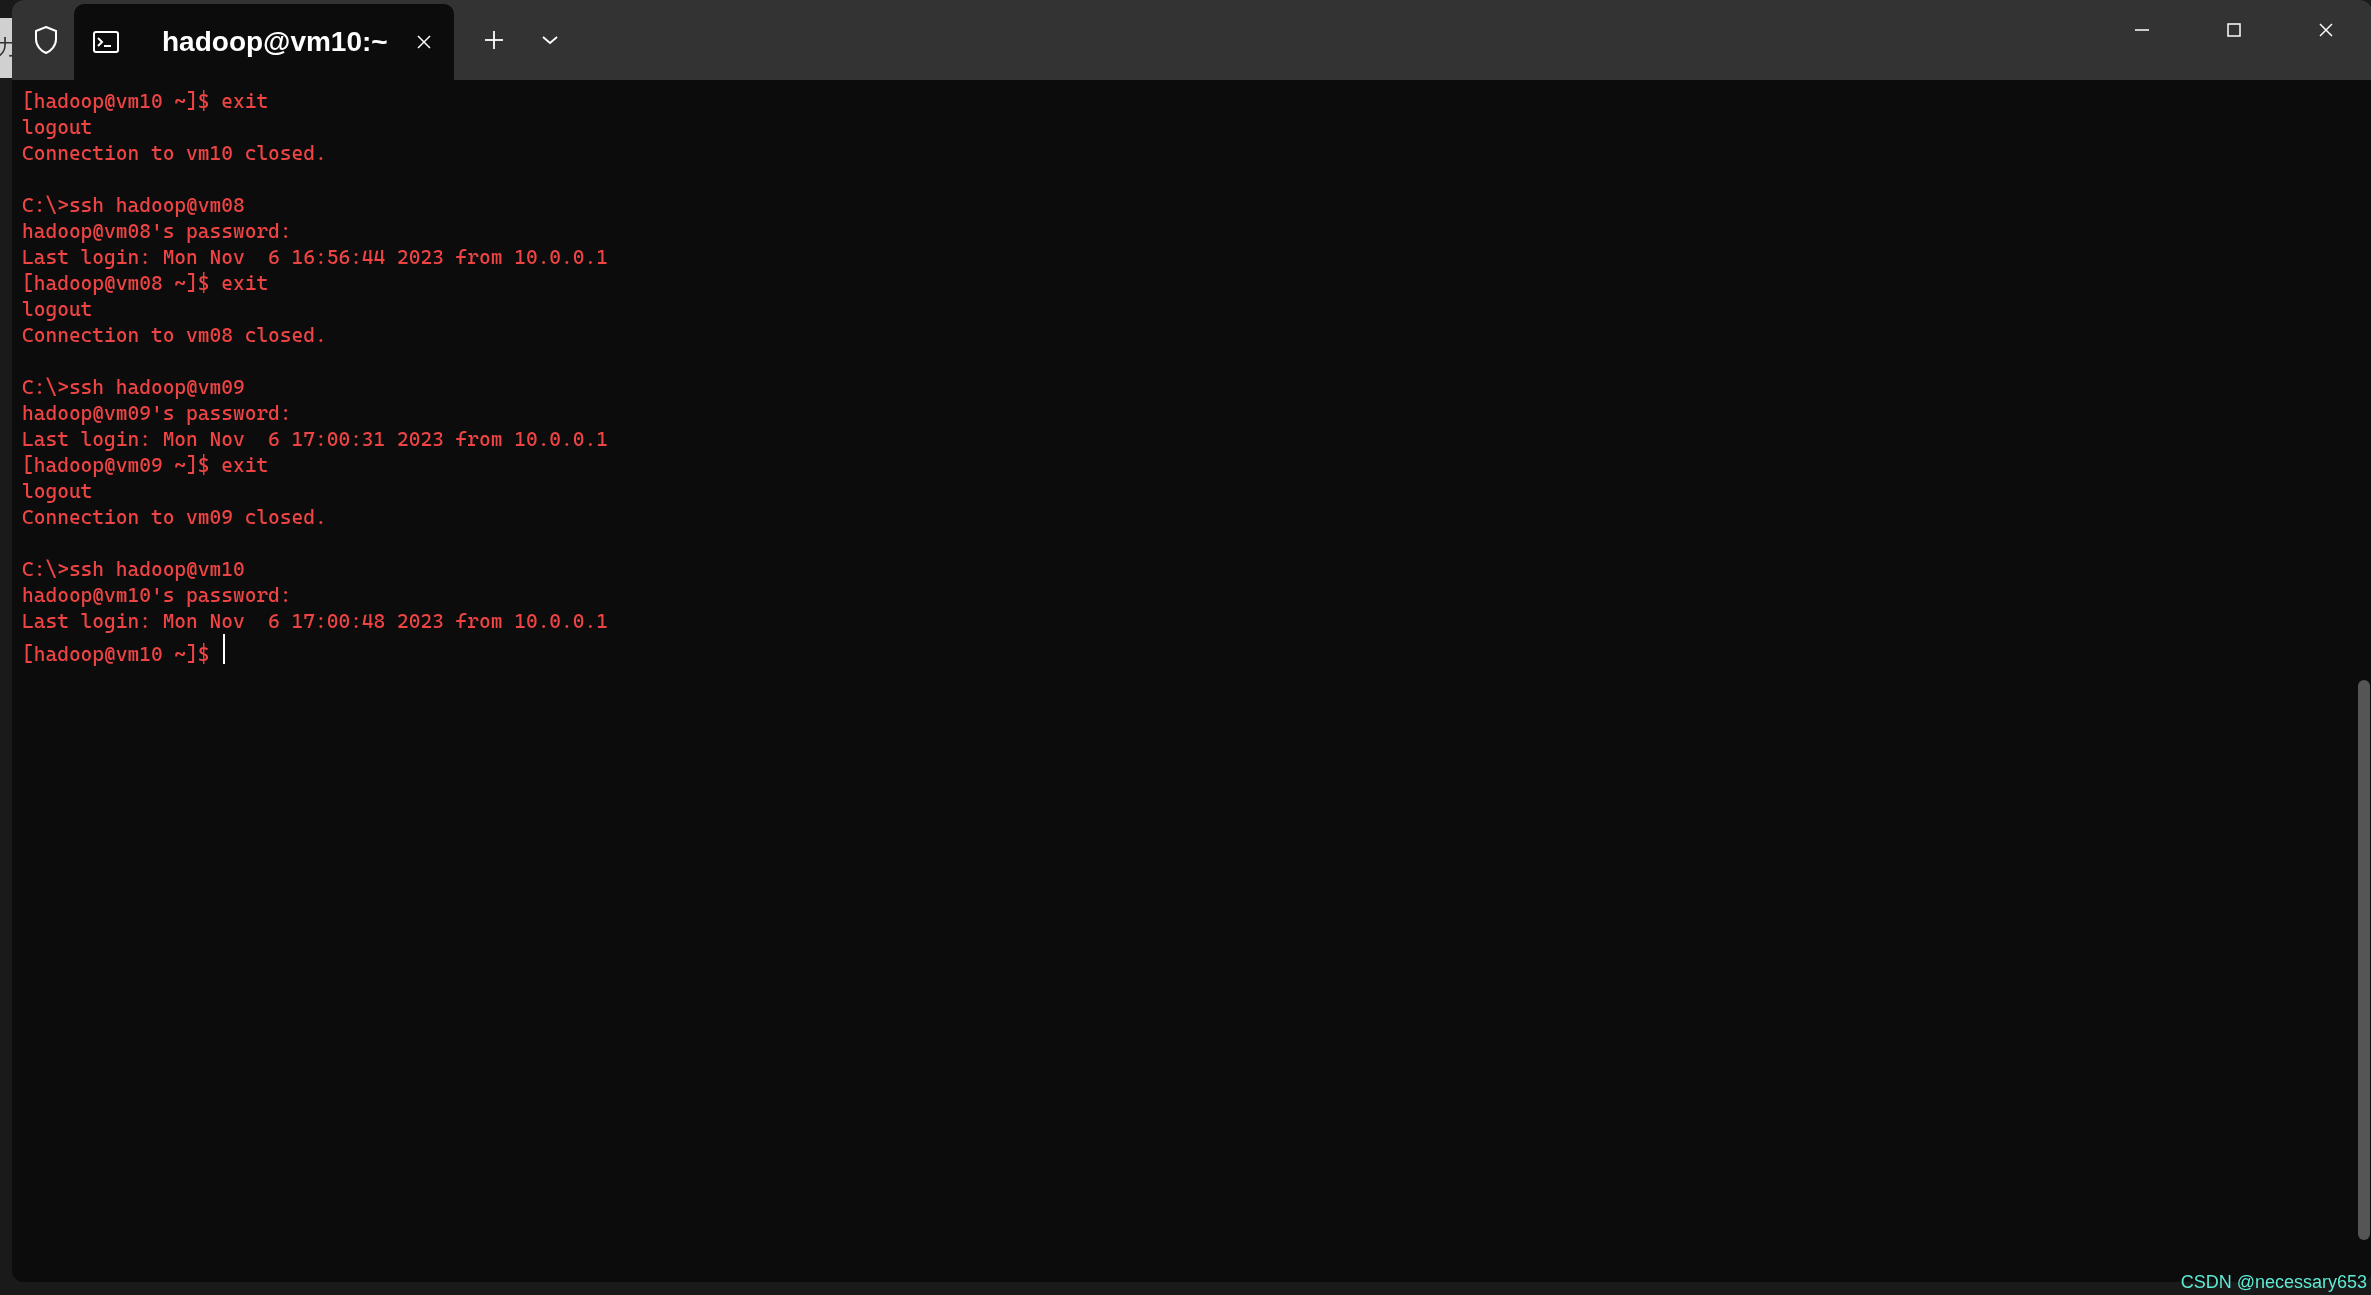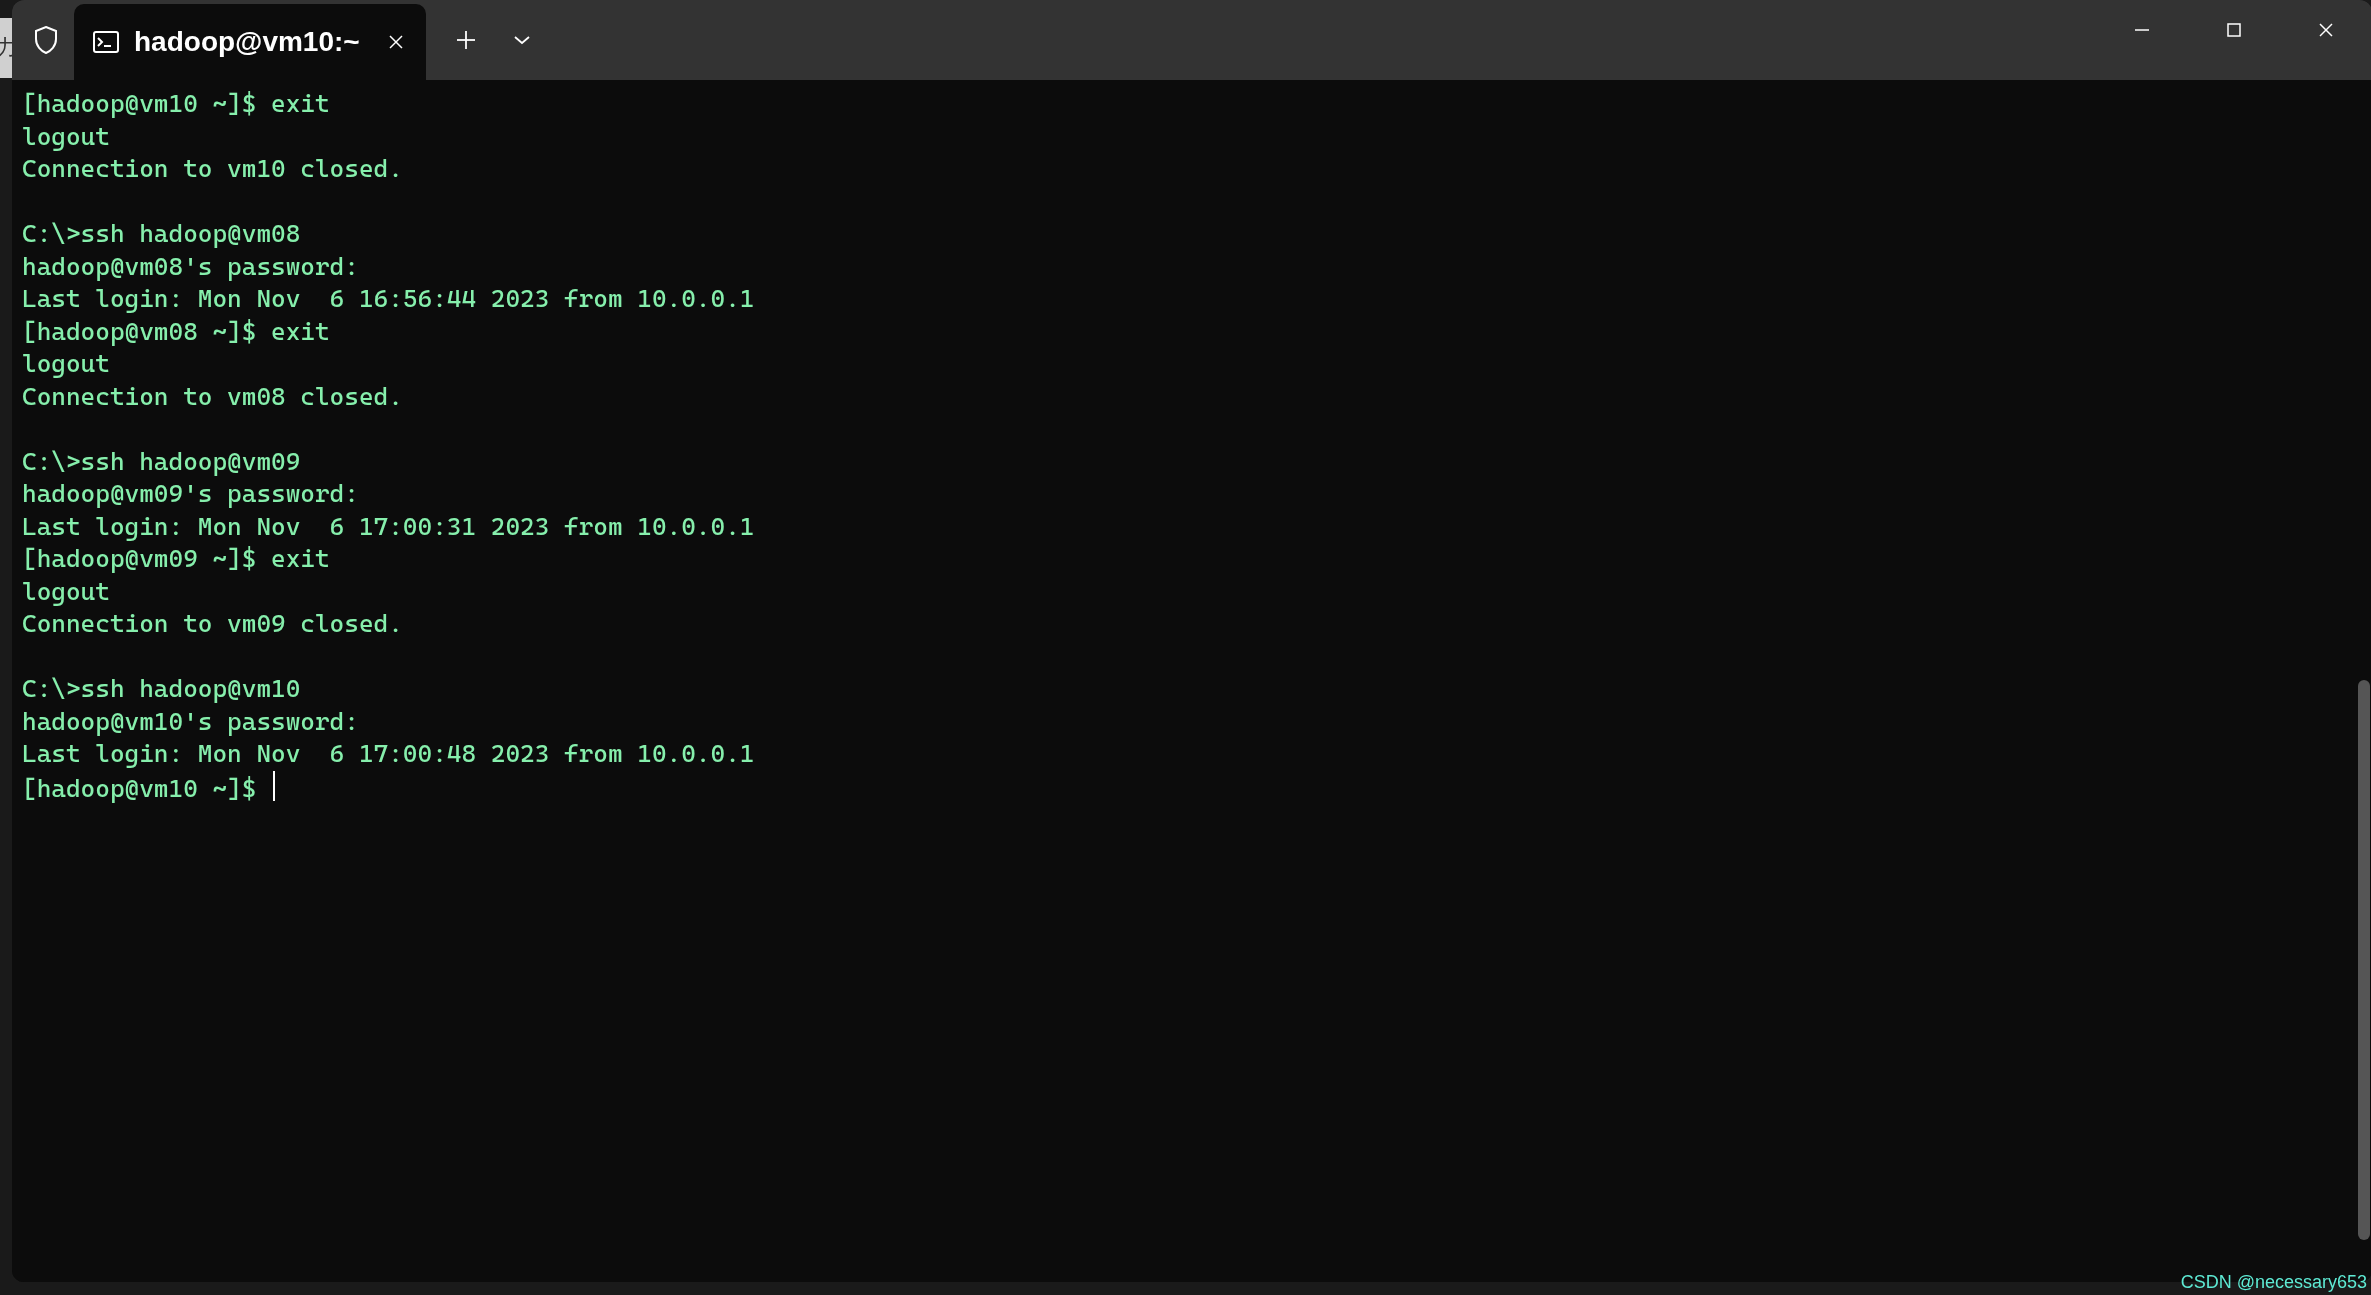--- a/index.html
+++ b/index.html
@@ -68,20 +68,21 @@
       height: 28px;
       display: flex;
       align-items: center;
       justify-content: center;
     }
     .tab-title {
       font-size: 28px;
       font-weight: 500;
       white-space: nowrap;
       font-family: 'Segoe UI', sans-serif;
+      margin-left: 28px;
     }
     .tab.active .tab-title { font-weight: 600; }
     .tab-close {
       width: 28px;
       height: 28px;
       display: flex;
       align-items: center;
       justify-content: center;
       color: #ffffff;
       font-size: 20px;
@@ -122,25 +123,25 @@
       display: flex;
       align-items: center;
       justify-content: center;
       cursor: pointer;
       color: #ffffff;
     }
     .terminal-content {
       flex: 1;
       background: #0c0c0c;
       padding: 8px 10px;
-      font-size: 25px;
+      font-size: 20px;
       line-height: 1.3;
       white-space: pre;
       font-family: 'Cascadia Mono', 'Consolas', monospace;
-      color: #86efac;
+      color: #ef4444;
       position: relative;
       cursor: text;
     }
     .cursor-block {
       display: inline-block;
       width: 2px;
       height: 30px;
       background: #ffffff;
       vertical-align: text-bottom;
       margin-left: 2px;

